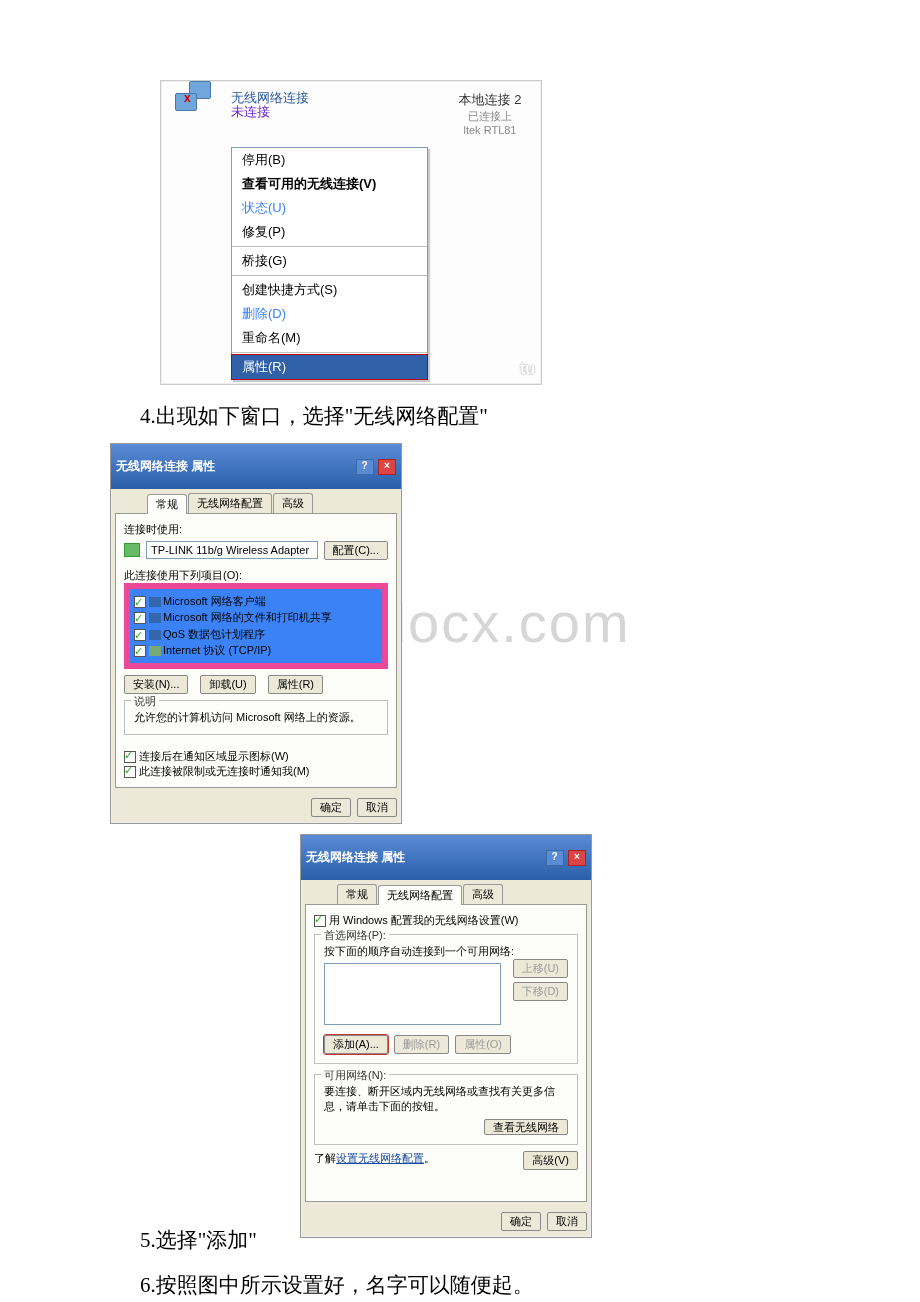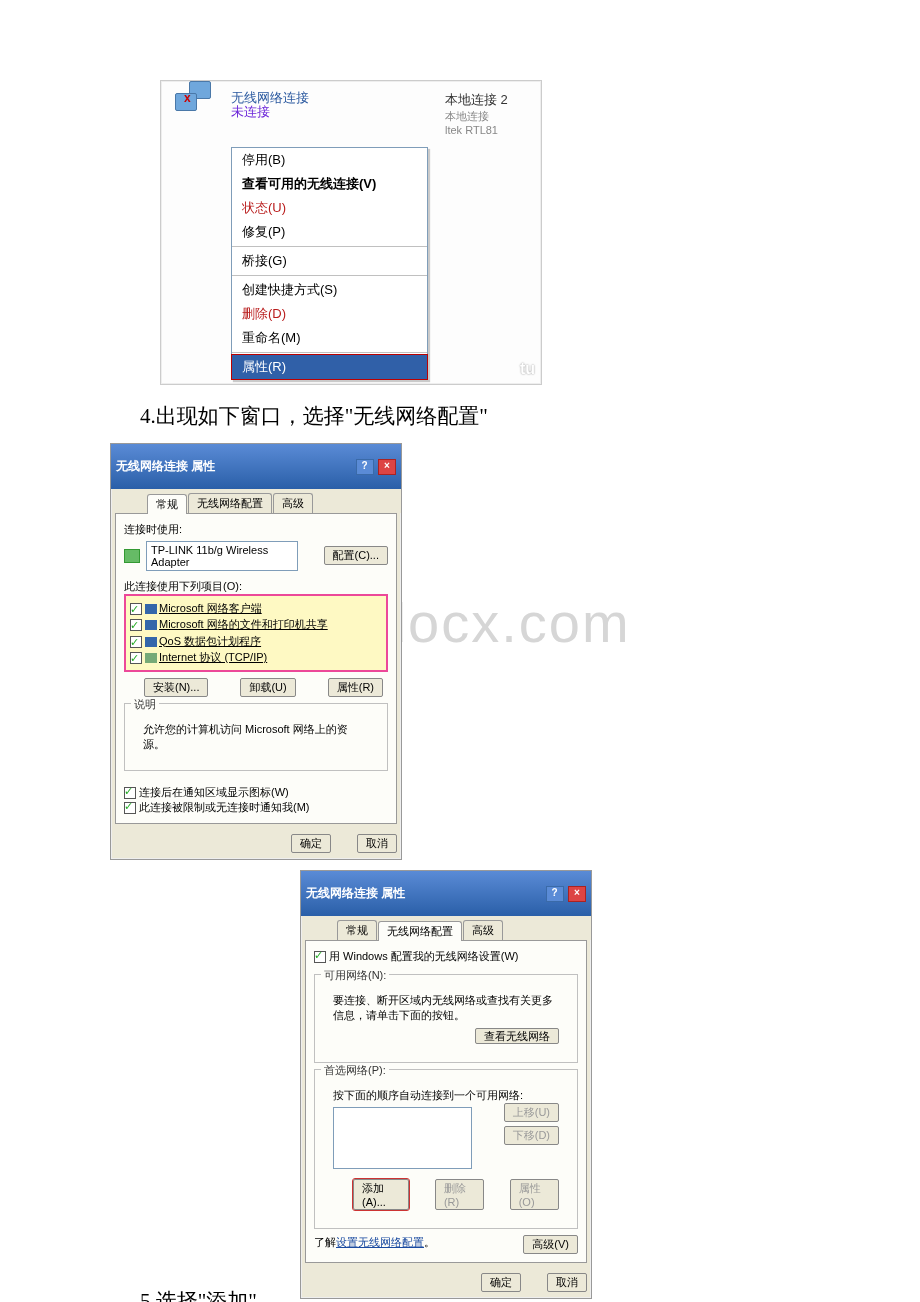--- a/index.html
+++ b/index.html
@@ -60,37 +60,37 @@
   .mon.b {top:12px;left:4px;}
   .redx {
     position:absolute;top:10px;left:13px;color:#c00;font-weight:bold;font-size:12px;
   }
   .ss1-labels {
     color:#2c5aa0;font-size:13px;line-height:1.1;
     position:absolute;top:10px;left:70px;
   }
   .ss1-labels .nc {color:#6d28d9;}
   .ss1 .right-conn {
-    position:absolute;top:10px;right:6px;color:#2c5aa0;font-size:13px;text-align:left;width:90px;
+    position:absolute;top:10px;right:6px;color:#2c5aa0;font-size:13px;text-align:center;width:90px;
   }
   .ctxmenu {
     position: relative;
     margin-left: 70px;
     margin-top: 32px;
     width: 195px;
     border: 1px solid #7f9db9;
     background: #fff;
     box-shadow: 2px 2px 1px rgba(0,0,0,0.2);
   }
   .ctxmenu-item {
     padding: 3px 10px;
     font-size: 13px;
     color: #000;
   }
-  .ctxmenu-item.disabled { color:#b91c1c; }
+  .ctxmenu-item.disabled { color:#3b82f6; }
   .ctxmenu-item.bold { font-weight: bold; }
   .ctxmenu-sep { border-top:1px solid #c0c0c0; margin:2px 0; }
   .ctxmenu-item.selected {
     background:#3060a8;color:#fff;
     outline:1px solid #b00;
   }
   .ss1-tu {
     position:absolute; right:6px; bottom:6px; color:#fff; font-weight:bold; font-size:16px; text-shadow:0 0 2px #888;
   }
   
@@ -122,35 +122,35 @@
     display:flex;background:#ece9d8;padding:4px 4px 0 4px;margin-left:32px;
   }
   .tab {
     border:1px solid #999;border-bottom:none;background:#ece9d8;padding:2px 8px;font-size:11px;margin-right:1px;border-radius:3px 3px 0 0;
   }
   .tab.active {background:#fdfdf9;position:relative;top:1px;}
   .dlgbody {
     border:1px solid #999;background:#fdfdf9;margin:0 4px 4px 4px;padding:8px;font-size:11px;
   }
   .grp {
-    border:1px solid #c0c0c0;padding:18px;margin:6px 0;position:relative;
+    border:1px solid #c0c0c0;padding:9px;margin:6px 0;position:relative;
   }
   .grp-title {
     position:absolute;top:-7px;left:6px;background:#fdfdf9;padding:0 3px;font-size:11px;color:#333;
   }
   .adapter-row {
     display:flex;align-items:center;gap:6px;margin:4px 0 8px 0;
   }
   .adapter-row .ico {width:14px;height:12px;background:#6b6;border:1px solid #393;}
   .btn {
-    border:1px solid #888;background:#ece9d8;padding:1px 8px;font-size:11px;border-radius:2px;margin-left:20px;
+    border:1px solid #888;background:#ece9d8;padding:1px 8px;font-size:11px;border-radius:2px;
   }
   .btn.disabled {color:#999;}
   .listbox {
-    border:2px solid #ec4899;background:#fef9c3;padding:4px;font-size:11px;line-height:1.5;text-decoration:underline;
+    border:6px solid #ec4899;background:#3b82f6;padding:4px;font-size:11px;line-height:1.5;
   }
   .cb {display:inline-block;width:10px;height:10px;border:1px solid #555;background:#fff;margin-right:3px;vertical-align:middle;position:relative;}
   .cb.chk::after{content:"✓";position:absolute;top:-3px;left:-1px;font-size:11px;color:#2a2;}
   .item-ico{display:inline-block;width:12px;height:10px;background:#36a;vertical-align:middle;margin-right:2px;}
   .btnrow-right{display:flex;justify-content:flex-end;gap:6px;padding:6px 4px;}
   
   .ss3 {
     width: 290px;
     margin-left: 200px;
     background:#ece9d8;
@@ -178,21 +178,21 @@
         <div class="mon b"></div>
         <div class="redx">x</div>
       </div>
     </div>
     <div class="ss1-labels">
       <div>无线网络连接</div>
       <div class="nc">未连接</div>
     </div>
     <div class="right-conn">
       <div style="color:#333;">本地连接 2</div>
-      <div style="color:#888;font-size:11px;">本地连接</div>
+      <div style="color:#888;font-size:11px;">已连接上</div>
       <div style="color:#888;font-size:11px;">ltek RTL81</div>
     </div>
     <div class="ctxmenu">
       <div class="ctxmenu-item">停用(B)</div>
       <div class="ctxmenu-item bold">查看可用的无线连接(V)</div>
       <div class="ctxmenu-item disabled">状态(U)</div>
       <div class="ctxmenu-item">修复(P)</div>
       <div class="ctxmenu-sep"></div>
       <div class="ctxmenu-item">桥接(G)</div>
       <div class="ctxmenu-sep"></div>
@@ -263,43 +263,43 @@
         <span>×</span>
       </span>
     </div>
     <div class="tabstrip">
       <div class="tab">常规</div>
       <div class="tab active">无线网络配置</div>
       <div class="tab">高级</div>
     </div>
     <div class="dlgbody">
       <div><span class="cb chk"></span><span>用 Windows 配置我的无线网络设置(W)</span></div>
-      <div class="grp" style="margin-top:10px;">
-        <div class="grp-title">可用网络(N):</div>
-        <div>要连接、断开区域内无线网络或查找有关更多信息，请单击下面的按钮。</div>
-        <div style="text-align:right;margin-top:6px;">
-          <span class="btn">查看无线网络</span>
-        </div>
-      </div>
       <div class="grp">
         <div class="grp-title">首选网络(P):</div>
         <div>按下面的顺序自动连接到一个可用网络:</div>
         <div style="display:flex;gap:6px;">
           <div class="netlist" style="flex:1;"></div>
           <div class="rightcol-btns">
             <span class="btn disabled">上移(U)</span>
             <span class="btn disabled">下移(D)</span>
           </div>
         </div>
         <div style="display:flex;gap:6px;margin-top:6px;">
           <span class="btn highlight-btn">添加(A)...</span>
           <span class="btn disabled">删除(R)</span>
           <span class="btn disabled">属性(O)</span>
         </div>
       </div>
+      <div class="grp" style="margin-top:10px;">
+        <div class="grp-title">可用网络(N):</div>
+        <div>要连接、断开区域内无线网络或查找有关更多信息，请单击下面的按钮。</div>
+        <div style="text-align:right;margin-top:6px;">
+          <span class="btn">查看无线网络</span>
+        </div>
+      </div>
       <div style="display:flex;justify-content:space-between;align-items:flex-start;margin-top:4px;">
         <span>了解<span class="link">设置无线网络配置</span>。</span>
         <span class="btn">高级(V)</span>
       </div>
     </div>
     <div class="btnrow-right">
       <span class="btn">确定</span>
       <span class="btn">取消</span>
     </div>
   </div>

